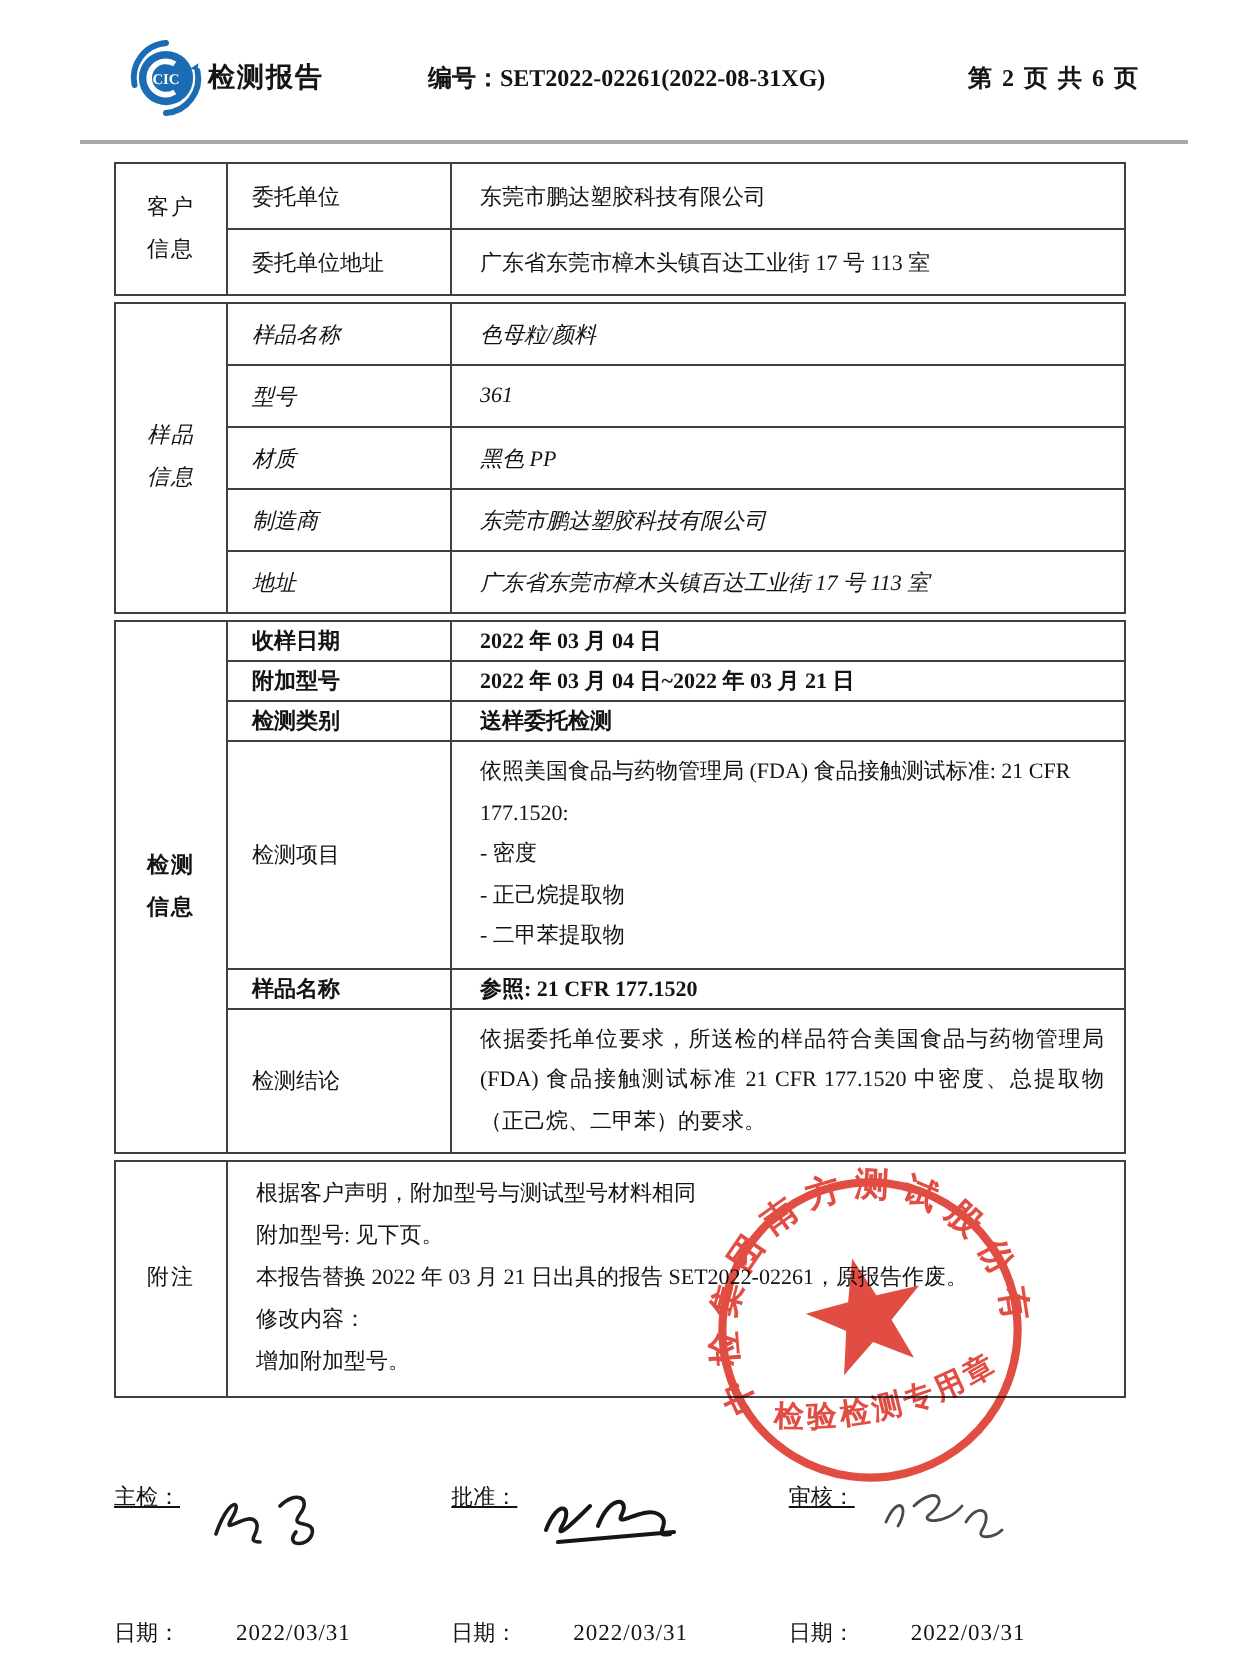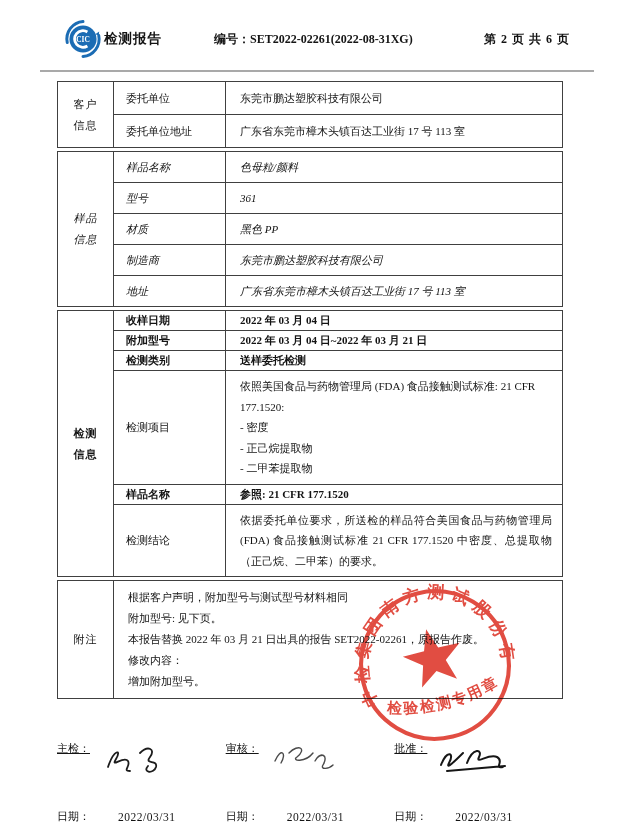--- a/index.html
+++ b/index.html
@@ -188,29 +188,29 @@
   </div>
 
   <div class="sig-row">
     <div class="sig-col">
       <span class="sig-role">主检：</span>
       <svg class="sig-scribble" width="78" height="38" title="赵亮">
         <path d="M10,26 C16,8 24,8 18,18 C12,28 26,14 30,20 C33,25 24,30 32,30 M42,12 C50,4 58,8 52,16 C46,24 60,18 58,26 C56,33 44,32 50,25" stroke="#1c1c1c" stroke-width="1.8" fill="none" stroke-linecap="round"></path>
       </svg>
     </div>
     <div class="sig-col">
+      <span class="sig-role">批准：</span>
+      <svg class="sig-scribble" width="84" height="38" title="徐鹏">
+        <path d="M6,24 C12,8 20,12 14,22 C10,30 22,18 28,12 M32,22 C38,6 48,8 44,16 C40,24 54,12 62,16 C70,20 58,28 68,26 M12,30 L70,25" stroke="#161616" stroke-width="2" fill="none" stroke-linecap="round"></path>
+      </svg>
+    </div>
+    <div class="sig-col">
       <span class="sig-role">审核：</span>
       <svg class="sig-scribble" width="70" height="38" title="肖之东">
         <path d="M8,20 C14,6 20,12 14,22 M22,12 C32,2 40,8 30,16 C24,20 38,22 46,12 M48,20 c6,-10 14,-6 8,4 c-3,5 6,4 10,0" stroke="#4a4a4a" stroke-width="1.4" fill="none" stroke-linecap="round"></path>
-      </svg>
-    </div>
-    <div class="sig-col">
-      <span class="sig-role">批准：</span>
-      <svg class="sig-scribble" width="84" height="38" title="徐鹏">
-        <path d="M6,24 C12,8 20,12 14,22 C10,30 22,18 28,12 M32,22 C38,6 48,8 44,16 C40,24 54,12 62,16 C70,20 58,28 68,26 M12,30 L70,25" stroke="#161616" stroke-width="2" fill="none" stroke-linecap="round"></path>
       </svg>
     </div>
   </div>
 
   <div class="date-row">
     <div class="date-col">
       <span class="date-label">日期：</span>
       <span class="date-value">2022/03/31</span>
     </div>
     <div class="date-col">

